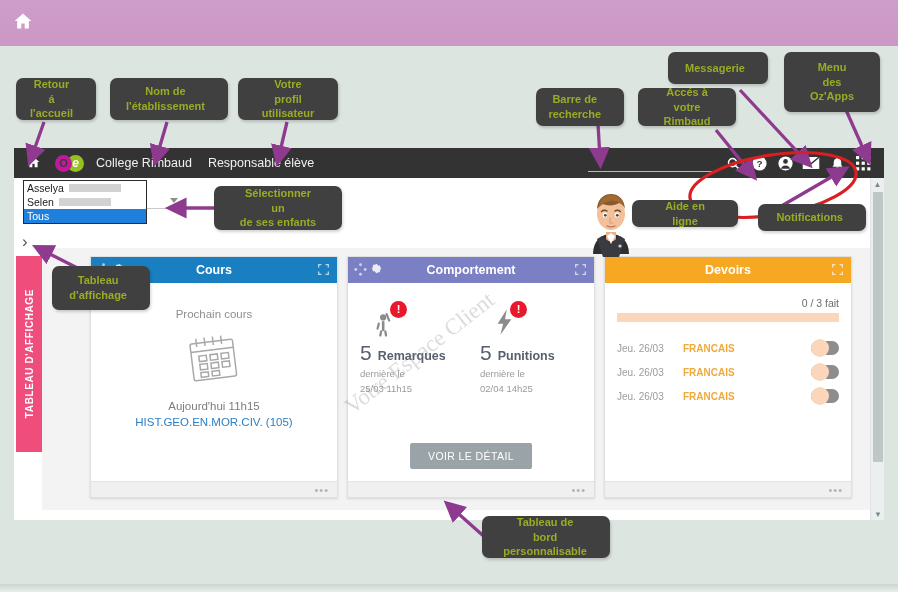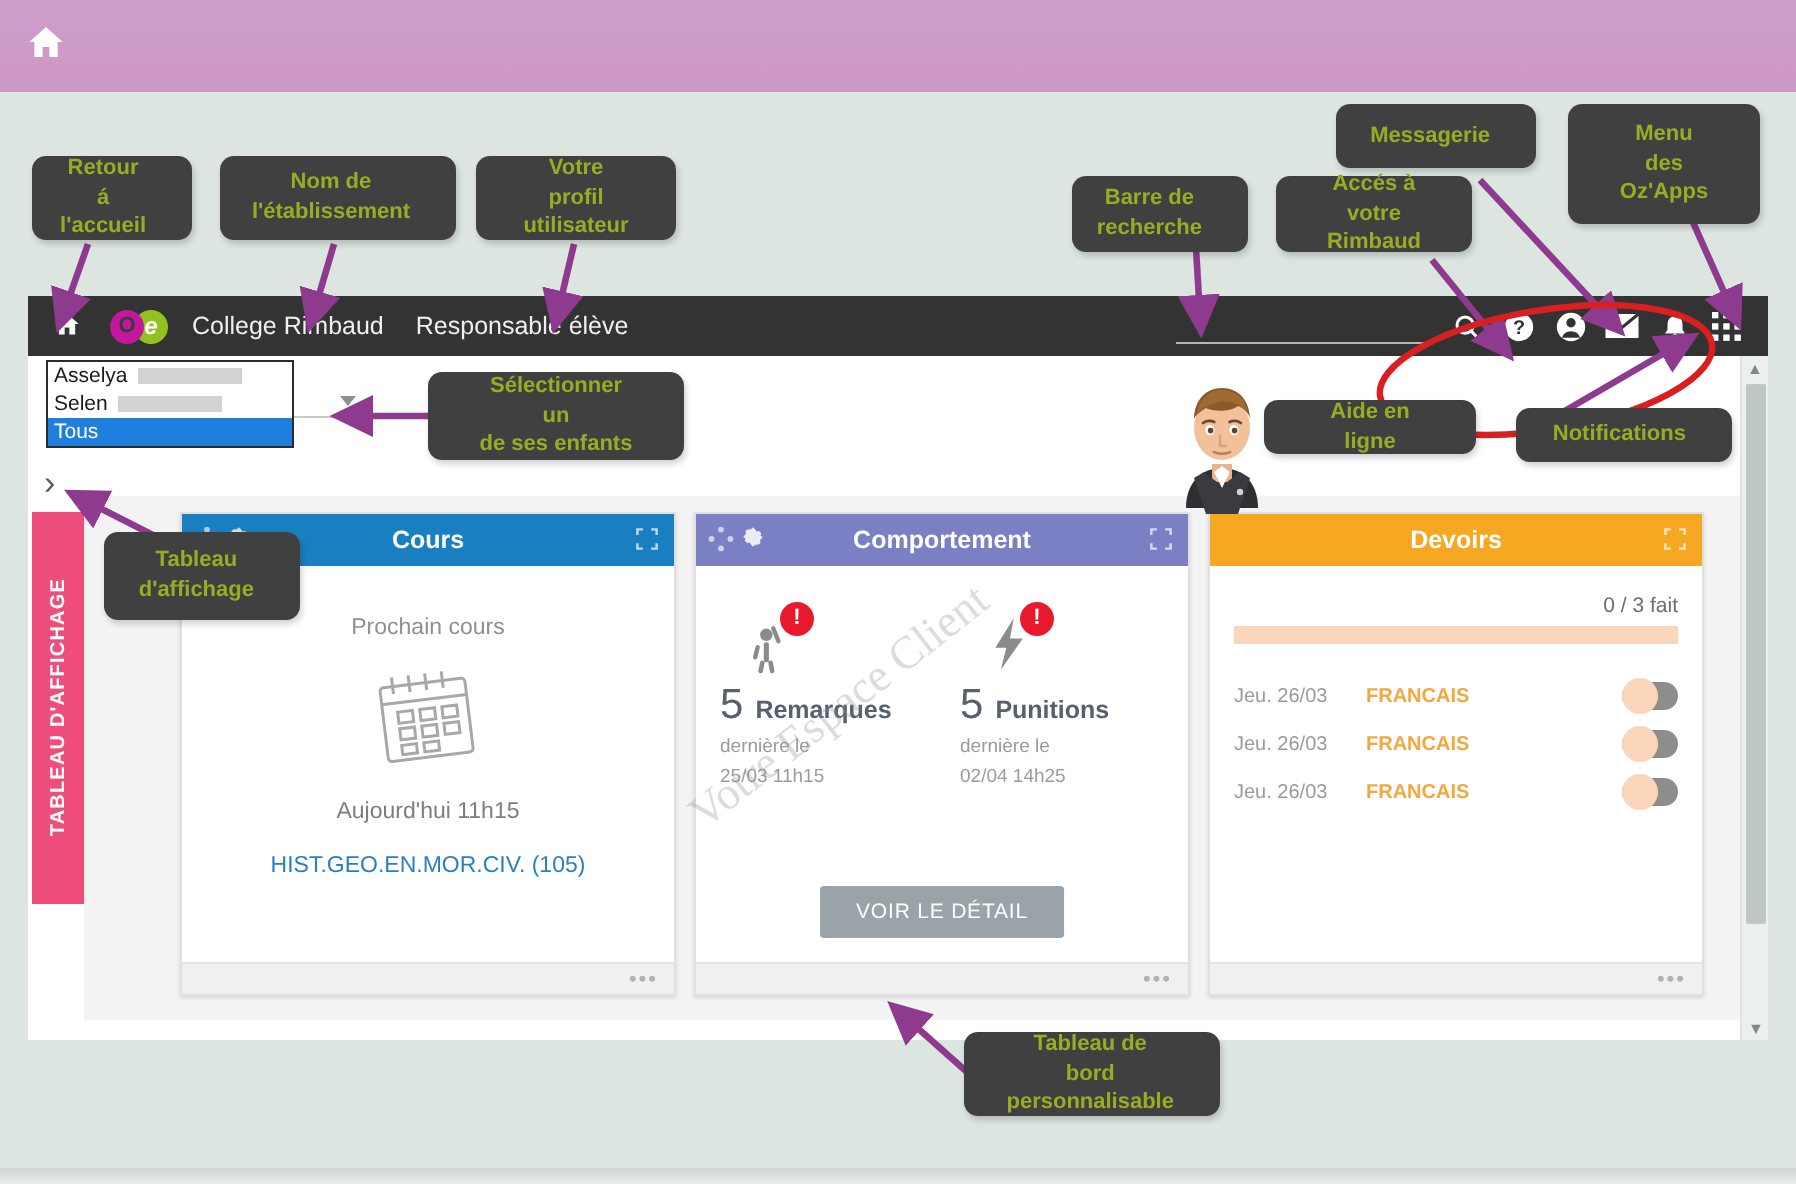--- a/index.html
+++ b/index.html
@@ -136,21 +136,21 @@
   .w-foot {
     height: 16px; background: #f0f0f0; border-top: 1px solid #e4e4e4;
     position: relative;
   }
   .w-foot .dots { position:absolute; right:8px; top:3px; color:#b2b2b2; font-size:11px; letter-spacing:1px; line-height:1; }
 
   
   .cours-next { text-align:center; color:#8f8f8f; font-size:11.5px; margin-top:15px; }
   .cal-icon { display:flex; justify-content:center; margin-top:12px; }
   .cours-when { text-align:center; color:#7d7d7d; font-size:11.5px; margin-top:16px; }
-  .cours-subject { text-align:center; color:#2b7fc4; font-size:11.5px; margin-top:15px; }
+  .cours-subject { text-align:center; color:#2b7fc4; font-size:11.5px; margin-top:4px; }
 
   
   .beh-row { display:flex; justify-content:center; gap: 18px; margin-top: 6px; }
   .beh-col { width: 104px; }
   .beh-icon-wrap { position: relative; height: 38px; display:flex; align-items:flex-end; padding-left: 14px; }
   .beh-badge {
     position:absolute; left: 30px; top: 2px; width: 17px; height: 17px;
     border-radius: 50%; background: #e8192c; color:#fff; font-size: 11px;
     font-weight: bold; display:flex; align-items:center; justify-content:center;
     line-height:1;

